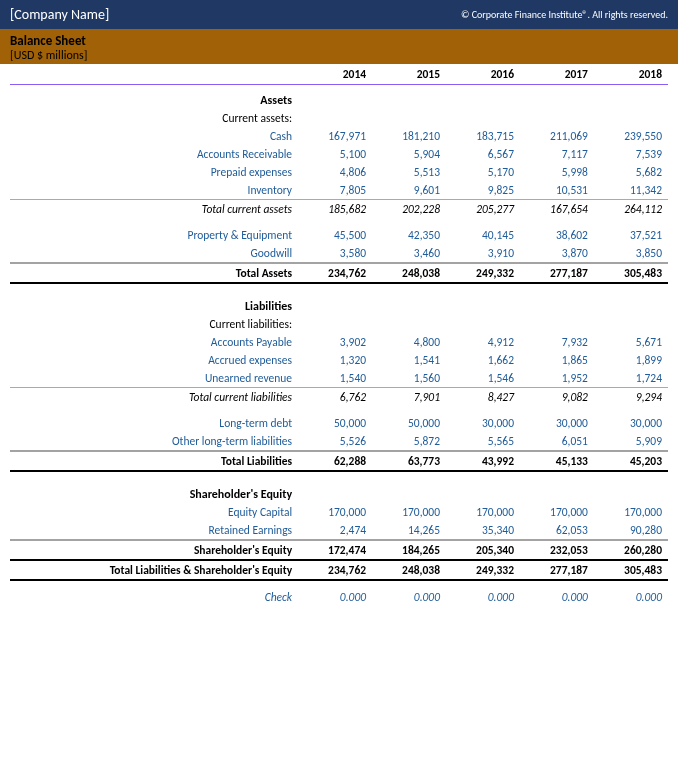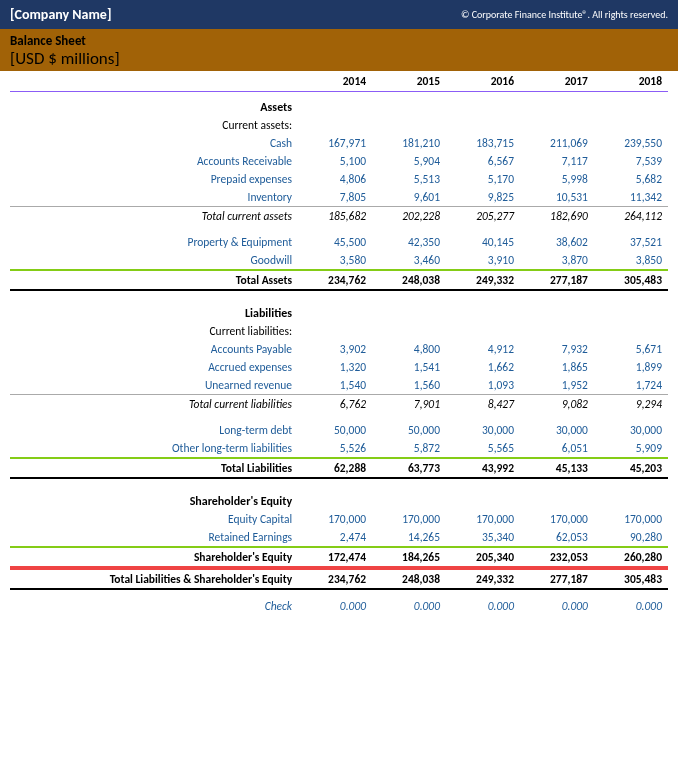--- a/index.html
+++ b/index.html
@@ -13,37 +13,37 @@
 
     .header-bar {
       background: #1f3864;
       color: #fff;
       padding: 6px 10px;
       display: flex;
       justify-content: space-between;
       align-items: center;
     }
     .header-bar .company-name {
-      font-weight: bold;
+      font-weight: normal;
       font-size: 14px;
     }
     .header-bar .copyright {
       font-size: 10px;
     }
 
     .subheader {
       padding: 4px 10px 2px 10px;
       background: #a16207;
     }
     .subheader .sheet-title {
       font-weight: bold;
       font-size: 13px;
     }
     .subheader .currency-note {
-      font-size: 17px;
+      font-size: 12px;
     }
 
     .table-container {
       padding: 0 10px 10px 10px;
     }
 
     table {
       width: 100%;
       border-collapse: collapse;
       font-size: 11.5px;
@@ -86,36 +86,36 @@
 
     .subtotal-row td {
       border-top: 1px solid #aaa;
       font-style: italic;
       margin-top: 20px;
     }
     .subtotal-row td:first-child { padding-left: 28px; }
 
     .total-row td {
       font-weight: bold;
-      border-top: 2px solid #84cc16;
+      border-top: 2px solid #a3a3a3;
       border-bottom: 2px solid #000;
     }
 
     .spacer-row td {
       height: 8px;
     }
 
     .check-row td {
       color: #1f5c99;
       font-style: italic;
     }
 
     .grand-total-row td {
       font-weight: bold;
-      border-top: 4px solid #ef4444;
+      border-top: 2px solid #ef4444;
       border-bottom: 2px solid #000;
     }
   </style>
 </head>
 <body>
 
 <div class="header-bar">
   <span class="company-name">[Company Name]</span>
   <span class="copyright">© Corporate Finance Institute®. All rights reserved.</span>
 </div>
@@ -185,21 +185,21 @@
         <td>9,601</td>
         <td>9,825</td>
         <td>10,531</td>
         <td>11,342</td>
       </tr>
       <tr class="subtotal-row">
         <td>Total current assets</td>
         <td>185,682</td>
         <td>202,228</td>
         <td>205,277</td>
-        <td>182,690</td>
+        <td>167,654</td>
         <td>264,112</td>
       </tr>
       <tr class="spacer-row">
           <td></td>
           <td></td>
           <td></td>
           <td></td>
           <td></td>
           <td></td>
         </tr>
@@ -266,21 +266,21 @@
         <td>1,320</td>
         <td>1,541</td>
         <td>1,662</td>
         <td>1,865</td>
         <td>1,899</td>
       </tr>
       <tr class="indent2 blue-text">
         <td>Unearned revenue</td>
         <td>1,540</td>
         <td>1,560</td>
-        <td>1,093</td>
+        <td>1,546</td>
         <td>1,952</td>
         <td>1,724</td>
       </tr>
       <tr class="subtotal-row">
         <td>Total current liabilities</td>
         <td>6,762</td>
         <td>7,901</td>
         <td>8,427</td>
         <td>9,082</td>
         <td>9,294</td>

